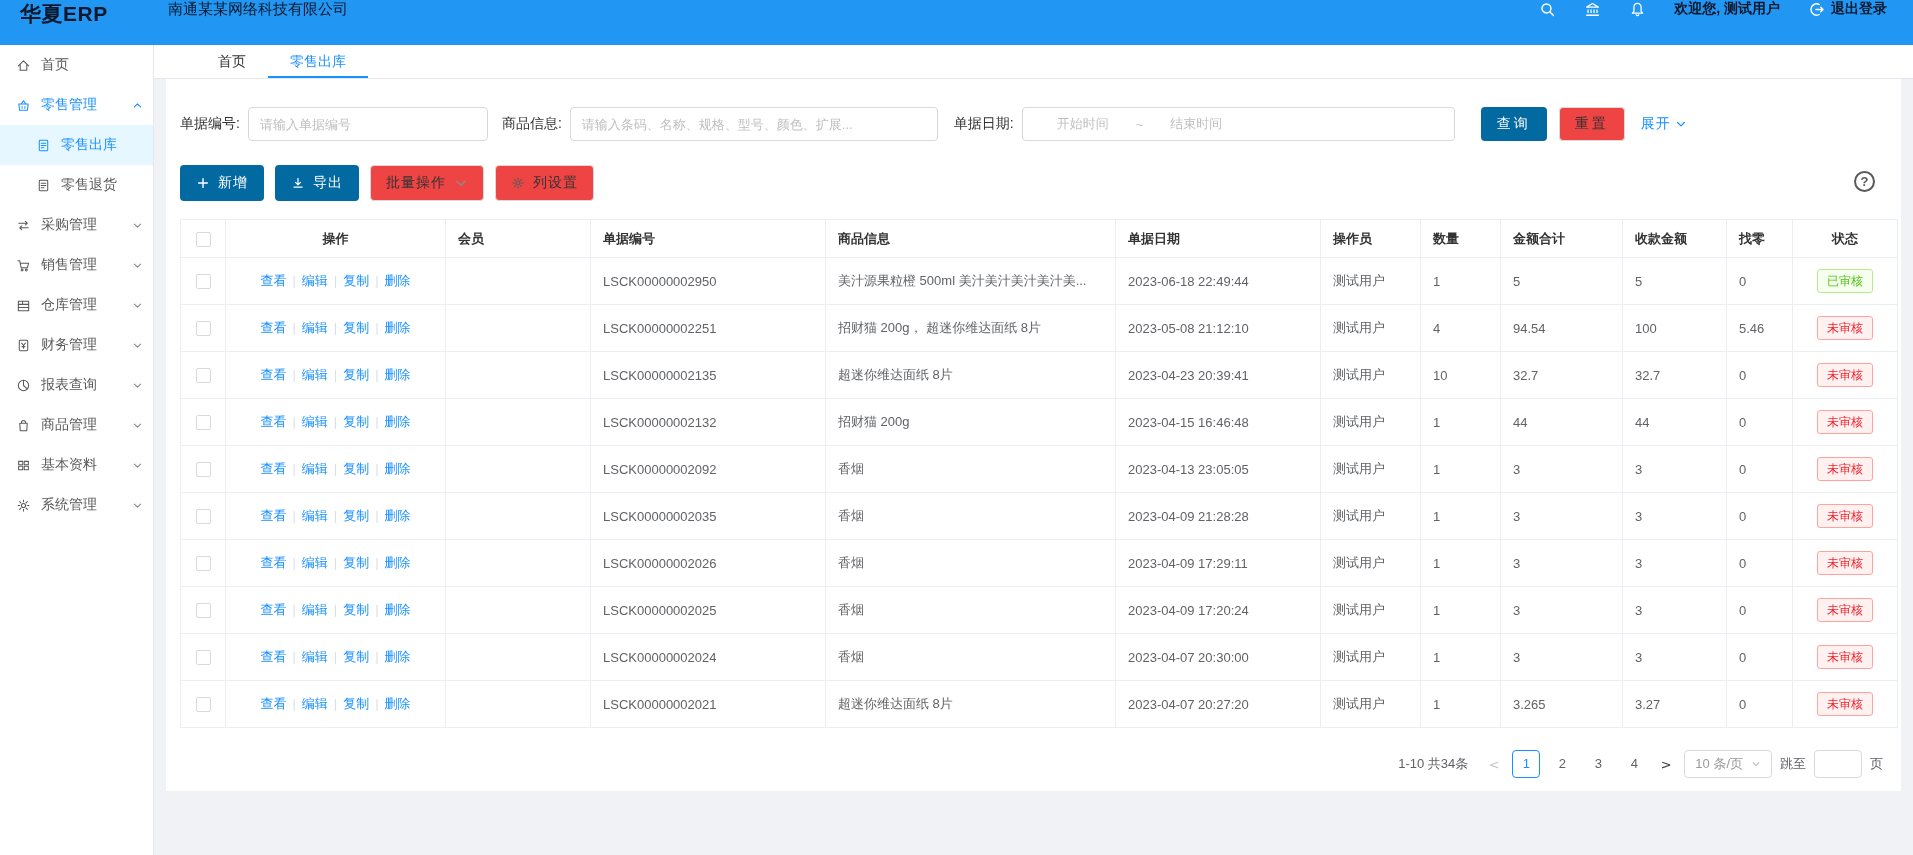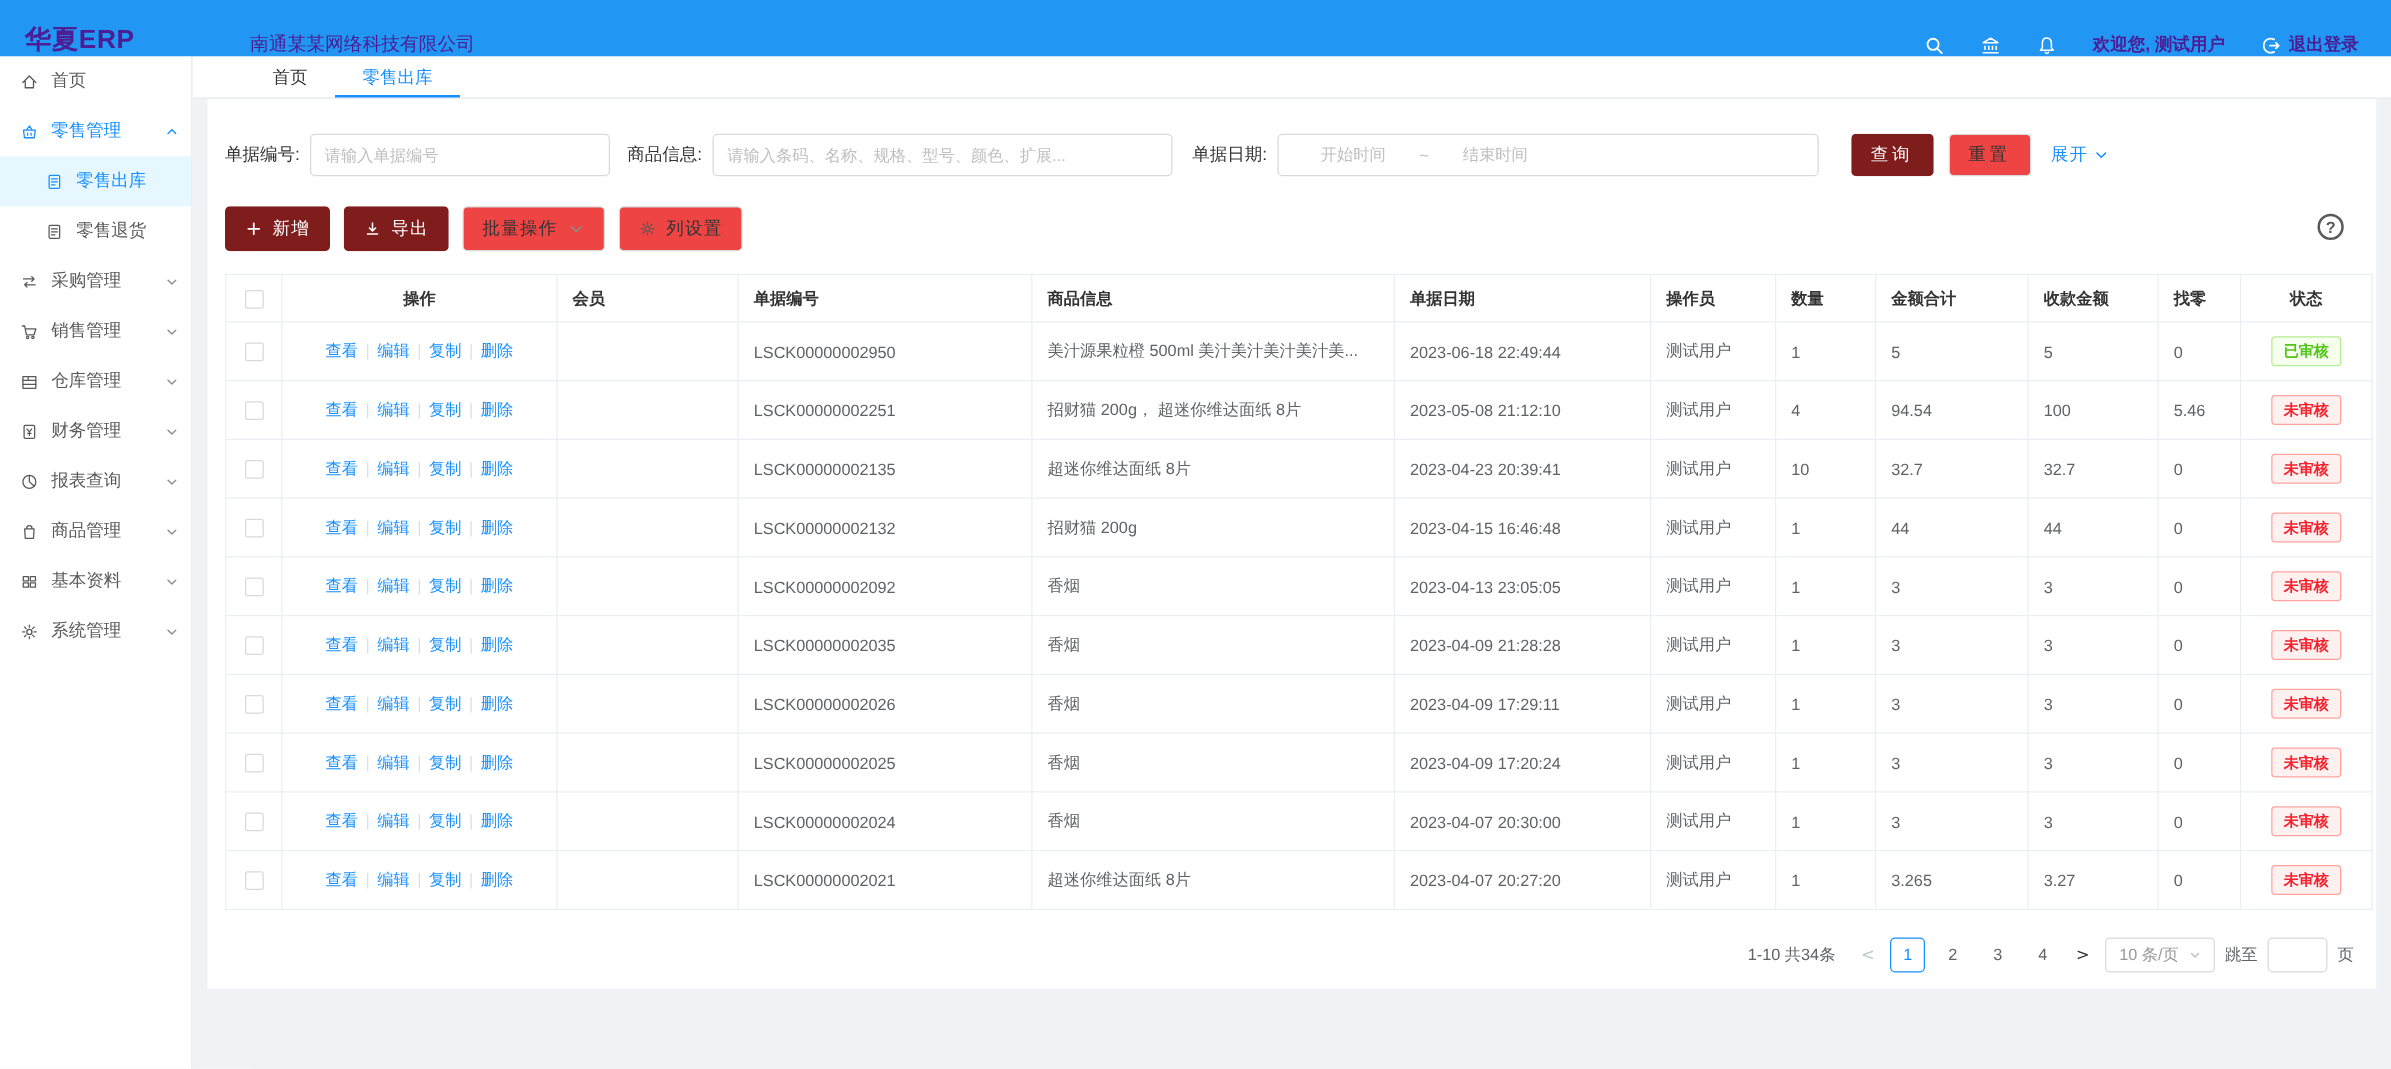--- a/index.html
+++ b/index.html
@@ -1,20 +1,20 @@
 <!DOCTYPE html>
 <html><head>
 <meta charset="utf-8">
 <style>
   * { margin:0; padding:0; box-sizing:border-box; }
   html,body { width:1913px; height:855px; overflow:hidden; }
   body { font-family:"Liberation Sans","DejaVu Sans",sans-serif; background:#f0f2f5; position:relative; font-size:14px; color:#333; }
 
   
-  .app-header { position:absolute; top:0; left:0; width:100%; height:45px; background:#2196f3; display:flex; align-items:flex-end; color:#4c1d95; z-index:10;gap:32px; }
+  .app-header { position:absolute; top:0; left:0; width:100%; height:45px; background:#2196f3; display:flex; align-items:flex-start; color:#0f172a; z-index:10; }
   .logo { width:154px; padding-left:20px; font-size:21px; font-weight:700; letter-spacing:.5px; }
   .company { font-size:15px; margin-left:14px; }
   .header-right { margin-left:auto; display:flex; align-items:center; gap:28px; padding-right:26px; }
   .hicon svg { width:17px; height:17px; display:block; }
   .welcome { font-size:14px; font-weight:600; }
   .logout { display:flex; align-items:center; gap:6px; font-size:14px; font-weight:600; cursor:pointer; }
 
   
   .sidebar { position:absolute; top:45px; left:0; bottom:0; width:154px; background:#fff; border-right:1px solid #e4e7ed; z-index:5; }
   .menu-item,.submenu-item { height:40px; display:flex; align-items:center; gap:10px; padding-left:16px; color:#595959; font-size:14px; cursor:pointer; }
@@ -39,21 +39,21 @@
   .filter-row { display:flex; align-items:center; padding-top:28px; }
   .f-label { font-size:14px; color:#333; margin-right:8px; white-space:nowrap; }
   .t-input { height:34px; border:1px solid #d9d9d9; border-radius:4px; padding:16px 11px; font-size:13px; color:#333; outline:none; font-family:inherit; }
   .t-input::placeholder { color:#bfbfbf; }
   .inp-orderno { width:240px; }
   .lbl-product { margin-left:14px; }
   .inp-product { width:368px; }
   .lbl-date { margin-left:16px; }
   .date-range { width:433px; height:34px; border:1px solid #d9d9d9; border-radius:4px; display:flex; align-items:center; color:#bfbfbf; font-size:13px; padding-left:34px; gap:27px; }
   .btn { height:34px; border-radius:4px; font-size:14px; display:inline-flex; align-items:center; justify-content:center; cursor:pointer; border:1px solid transparent; letter-spacing:3px; padding:0 15px; }
-  .btn-primary { background:#7f1d1d; color:#fff; }
+  .btn-primary { background:#0369a1; color:#fff; }
   .btn-default { background:#ef4444; border-color:#d9d9d9; color:#333; }
   .btn-search { margin-left:26px; }
   .btn-reset { margin-left:12px; }
   .expand-link { margin-left:16px; color:#1890ff; font-size:14px; display:inline-flex; align-items:center; gap:4px; cursor:pointer; letter-spacing:1px; }
   .expand-link svg { width:12px; height:12px; }
 
   
   .toolbar { display:flex; align-items:center; gap:11px; margin-top:24px; }
   .tbtn { height:36px; letter-spacing:1px; gap:8px; }
   .tbtn svg { width:14px; height:14px; }
@@ -61,21 +61,21 @@
 
   
   table { border-collapse:collapse; margin-top:18px; table-layout:fixed; width:1698px; font-size:13px; }
   th,td { border:1px solid #ebeef5; padding:0 12px; white-space:nowrap; overflow:hidden; text-overflow:ellipsis; }
   th { height:38px; font-weight:600; color:#333; text-align:left; background:#fff; }
   td { height:47px; color:#606266; }
   .al-c { text-align:center; }
   .cb { display:inline-block; width:15px; height:15px; border:1px solid #d9d9d9; border-radius:2px; background:#fff; vertical-align:middle; cursor:pointer; }
   a.act { color:#1890ff; text-decoration:none; cursor:pointer; }
   .sep { color:#dcdfe6; margin:0 6px; }
-  .badge { display:inline-block; padding:3px 9px; font-size:12px; border-radius:3px; line-height:1.4;font-weight:bold; }
+  .badge { display:inline-block; padding:3px 9px; font-size:12px; border-radius:3px; line-height:1.4; }
   .badge.approved { color:#52c41a; background:#f6ffed; border:1px solid #b7eb8f; }
   .badge.unapproved { color:#f5222d; background:#fff1f0; border:1px solid #ffa39e; }
 
   
   .pagination { display:flex; align-items:center; justify-content:flex-end; margin-top:22px; font-size:13px; color:#606266; gap:8px; padding-right:4px; }
   .pg-total { margin-right:8px; }
   .pg-item { min-width:28px; height:28px; line-height:26px; text-align:center; border-radius:4px; cursor:pointer; border:1px solid transparent; }
   .pg-item.active { border-color:#1890ff; color:#1890ff; background:#fff; }
   .pg-arrow { width:20px; text-align:center; cursor:pointer; color:#333; font-family:"DejaVu Sans",sans-serif; }
   .pg-arrow.disabled { color:#c0c4cc; }

